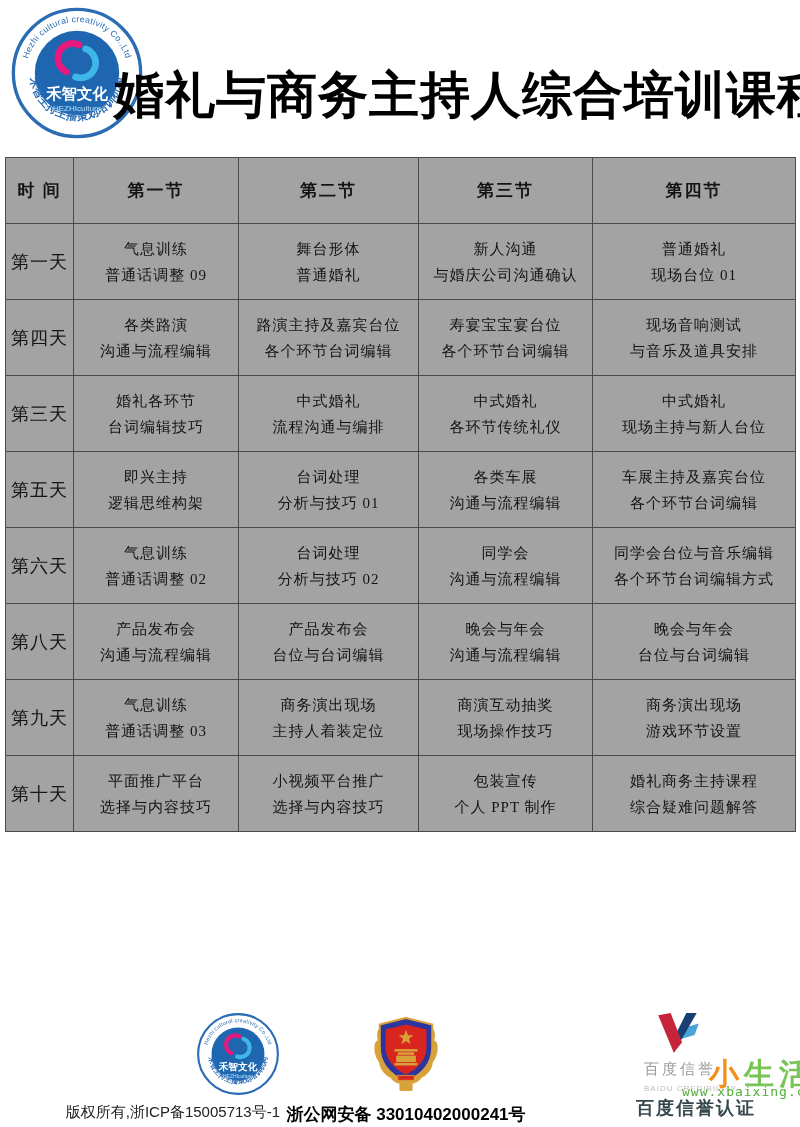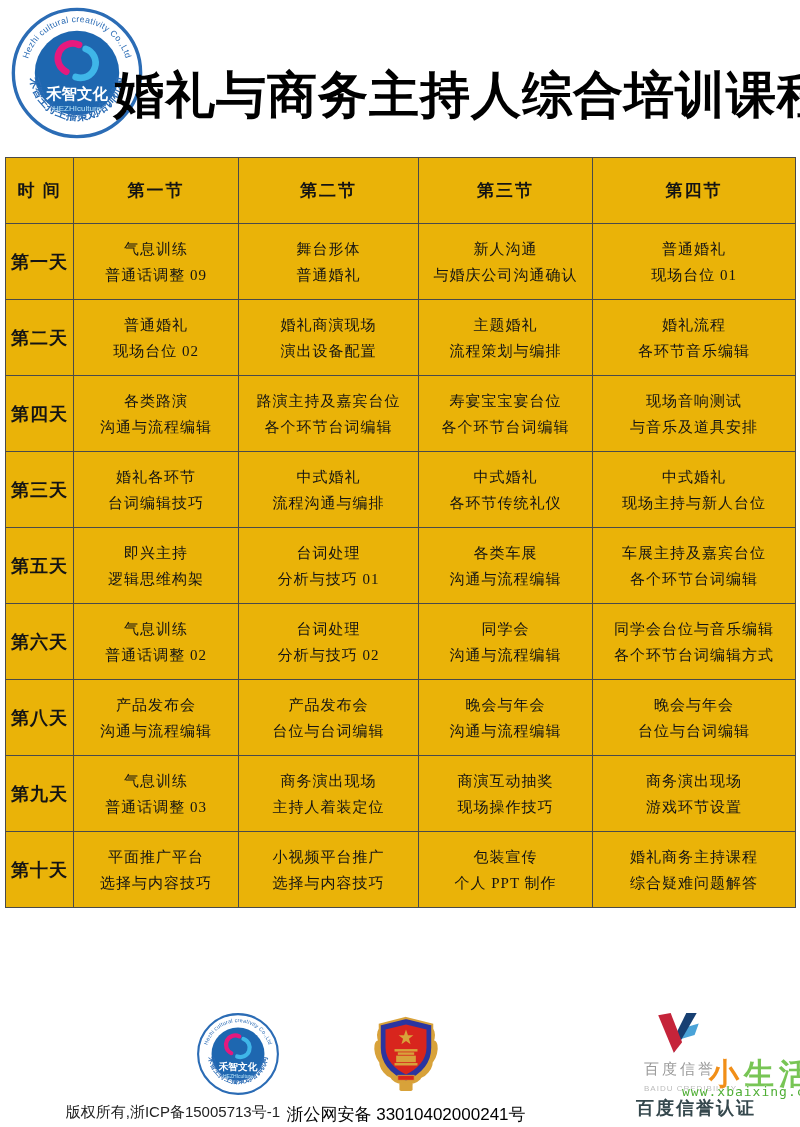--- a/index.html
+++ b/index.html
@@ -9,35 +9,35 @@
   
   .hezhi-logo-main{position:absolute;left:10px;top:6px;width:134px;height:134px;}
   .page-title{position:absolute;left:148px;top:16px;width:646px;height:92px;
     display:flex;align-items:center;justify-content:center;
     font-family:"Liberation Serif","DejaVu Serif",serif;font-size:50px;font-weight:700;
     color:#000;letter-spacing:1px;white-space:nowrap;}
 
   
   table.schedule{position:absolute;left:5px;top:157px;width:790px;border-collapse:collapse;
     table-layout:fixed;background:#fff;color:#141414;font-family:"Liberation Serif","DejaVu Serif",serif;}
-  .schedule th,.schedule td{border:1px solid #4a4a4a;text-align:center;vertical-align:middle;padding:0;background:#eab308;}
+  .schedule th,.schedule td{border:1px solid #4a4a4a;text-align:center;vertical-align:middle;padding:0;background:#a3a3a3;}
   .schedule thead tr{height:66px;}
   .schedule tbody tr{height:76px;}
   .schedule thead th{font-size:17px;font-weight:700;letter-spacing:2px;}
-  .day{font-size:18px;font-weight:700;letter-spacing:1px;}
+  .day{font-size:18px;font-weight:400;letter-spacing:1px;}
   .cell-line{font-size:15px;line-height:26px;letter-spacing:1px;}
 
   
   .footer{position:absolute;left:0;top:1008px;width:800px;height:119px;}
   .f-left{position:absolute;left:10px;top:0;width:270px;text-align:right;}
   .hezhi-logo-small{width:84px;height:84px;margin-top:4px;}
   .icp-text{margin-top:3px;font-size:15px;color:#222;}
   .f-center{position:absolute;left:278px;top:0;width:256px;text-align:center;}
   .badge-svg{width:82px;height:82px;margin-top:5px;}
-  .police-text{margin-top:4px;font-size:17px;font-weight:400;color:#000;}
+  .police-text{margin-top:4px;font-size:17px;font-weight:700;color:#000;}
   .f-right{position:absolute;left:600px;top:0;width:200px;height:119px;}
   .v-logo{position:absolute;left:50px;top:2px;width:58px;height:52px;}
   .baidu-cn{position:absolute;left:44px;top:52px;font-size:15px;color:#9a9a9a;letter-spacing:3px;}
   .baidu-en{position:absolute;left:44px;top:76px;font-size:8px;color:#bcbcbc;letter-spacing:1px;}
   .baidu-cert{position:absolute;left:36px;top:88px;font-size:18px;font-weight:700;color:#35484d;letter-spacing:2px;}
   .wm-cn{position:absolute;left:94px;top:46px;font-size:30px;font-weight:700;letter-spacing:5px;opacity:.9;white-space:nowrap;margin-left:15px;}
   .wm-accent{color:#f08300;}
   .wm-rest{color:#6abf43;}
   .wm-url{position:absolute;left:82px;top:76px;font-size:13px;font-family:"DejaVu Sans Mono",monospace;
     color:#4fae35;text-shadow:0 0 2px #fff,0 0 2px #fff;white-space:nowrap;letter-spacing:1px;}
@@ -101,39 +101,20 @@
             <div class="cell-line">舞台形体</div>
             <div class="cell-line">普通婚礼</div>
           </td>
         <td>
             <div class="cell-line">新人沟通</div>
             <div class="cell-line">与婚庆公司沟通确认</div>
           </td>
         <td>
             <div class="cell-line">普通婚礼</div>
             <div class="cell-line">现场台位 01</div>
-          </td>
-      </tr>
-      <tr>
-        <th class="day">第二天</th>
-        <td>
-            <div class="cell-line">普通婚礼</div>
-            <div class="cell-line">现场台位 02</div>
-          </td>
-        <td>
-            <div class="cell-line">婚礼商演现场</div>
-            <div class="cell-line">演出设备配置</div>
-          </td>
-        <td>
-            <div class="cell-line">主题婚礼</div>
-            <div class="cell-line">流程策划与编排</div>
-          </td>
-        <td>
-            <div class="cell-line">婚礼流程</div>
-            <div class="cell-line">各环节音乐编辑</div>
           </td>
       </tr>
       <tr>
         <th class="day">第四天</th>
         <td>
             <div class="cell-line">各类路演</div>
             <div class="cell-line">沟通与流程编辑</div>
           </td>
         <td>
             <div class="cell-line">路演主持及嘉宾台位</div>

